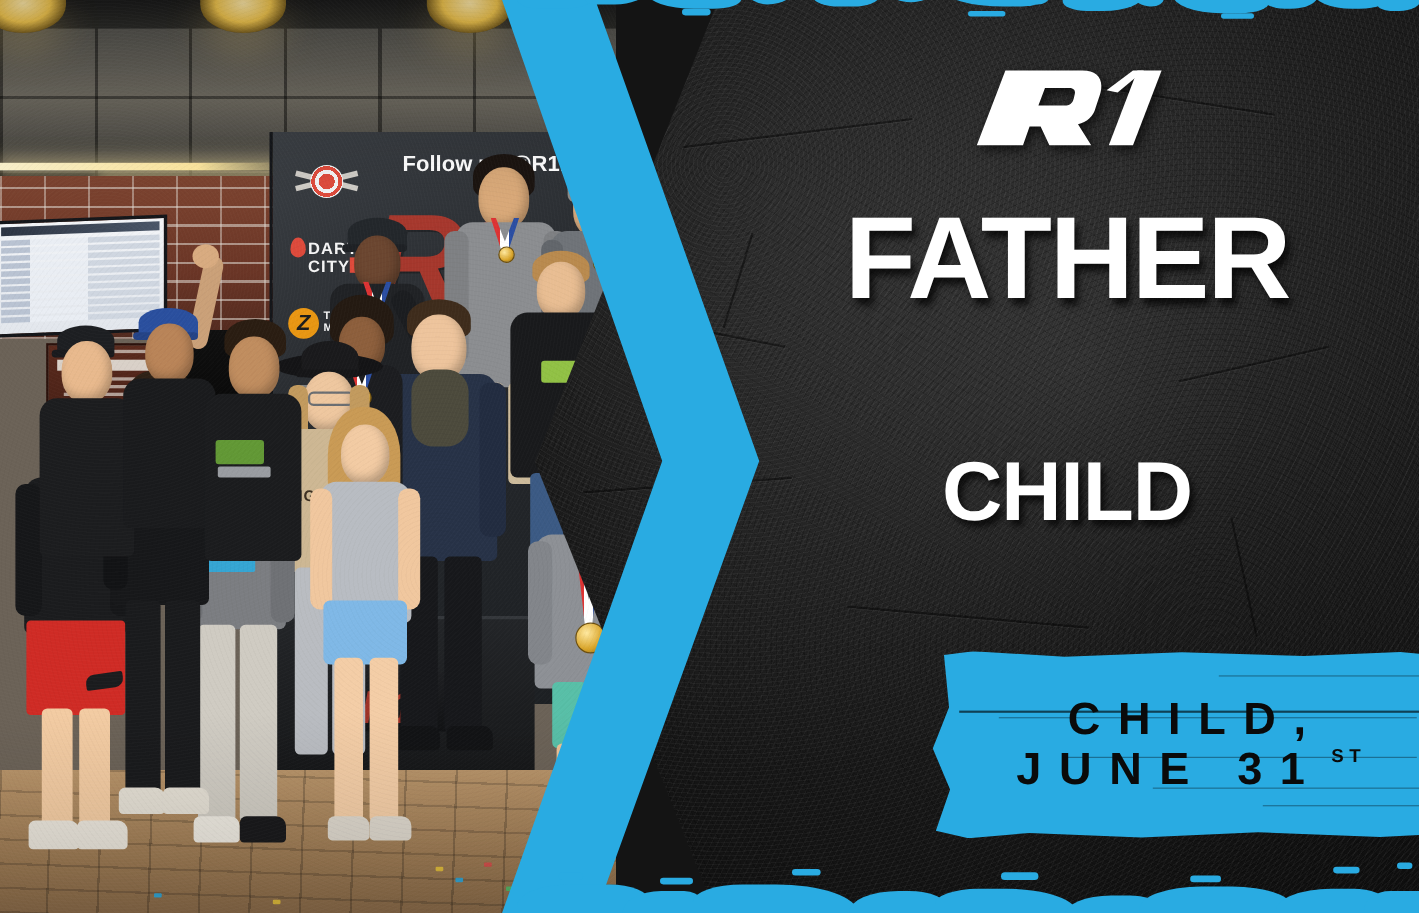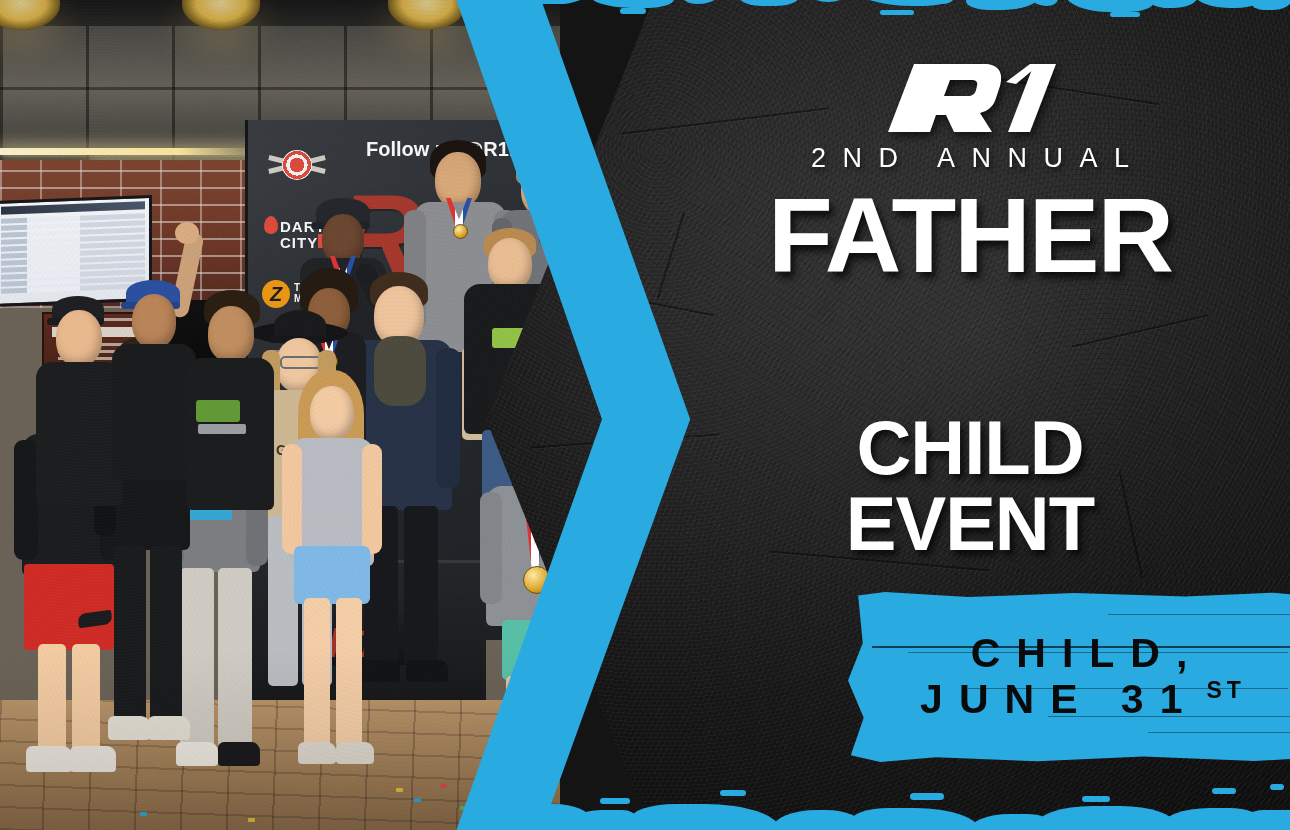--- a/index.html
+++ b/index.html
@@ -305,21 +305,21 @@
     color:#0a0a0a;font-weight:bold;
   }
   .date-text .d1{
     font-size:41px;letter-spacing:16px;text-indent:16px;line-height:1.12;
   }
   .date-text .d2{
     font-size:41px;letter-spacing:16px;text-indent:16px;line-height:1.12;
     display:flex;align-items:flex-start;
   }
   .date-text .d2 sup{
-    font-size:23px;letter-spacing:5px;line-height:1;position:relative;top:2px;left:-8px;
+    font-size:17px;letter-spacing:5px;line-height:1;position:relative;top:2px;left:-8px;
   }
 </style>
 </head>
 <body>
 
 <div id="poster">
 
   <div class="photo-panel">
 
     <div class="ph-ceiling"></div>
@@ -648,29 +648,27 @@
       <svg width="180" height="76" viewBox="0 0 180 76" aria-hidden="true">
 
         <path d="M8 72 L34 4 L104 4 C118 4 124 12 120 26 L116 38 C114 46 108 51 100 53 L112 72 L74 72 L66 55 L56 55 L50 72 Z
                  M64 36 L88 36 C92 36 95 34 96 30 L97 26 C98 22 96 20 92 20 L70 20 Z" fill="#ffffff"></path>
 
         <path d="M128 72 L154 4 L176 4 L150 72 Z" fill="#ffffff"></path>
         <path d="M126 22 L150 4 L160 4 L136 24 Z" fill="#ffffff"></path>
       </svg>
     </div>
 
-    <div class="annual">2ND ANNUAL</div>
 
     <div class="headline">
       <span class="l2">FATHER</span>
     </div>
 
     <div class="subline">
       <span class="s1">CHILD</span>
-      <span class="s2">EVENT</span>
     </div>
 
     <div class="date-banner">
       <div class="brush-streak" style="left:24px;top:54px;width:430px;"></div>
       <div class="brush-streak l" style="left:60px;top:60px;width:380px;height:1px;"></div>
       <div class="brush-streak l" style="left:120px;top:96px;width:320px;height:1px;"></div>
       <div class="brush-streak l" style="left:200px;top:124px;width:250px;height:1px;"></div>
       <div class="brush-streak l" style="left:300px;top:140px;width:150px;height:1px;"></div>
       <div class="brush-streak l" style="left:260px;top:22px;width:190px;height:1px;"></div>
     </div>

